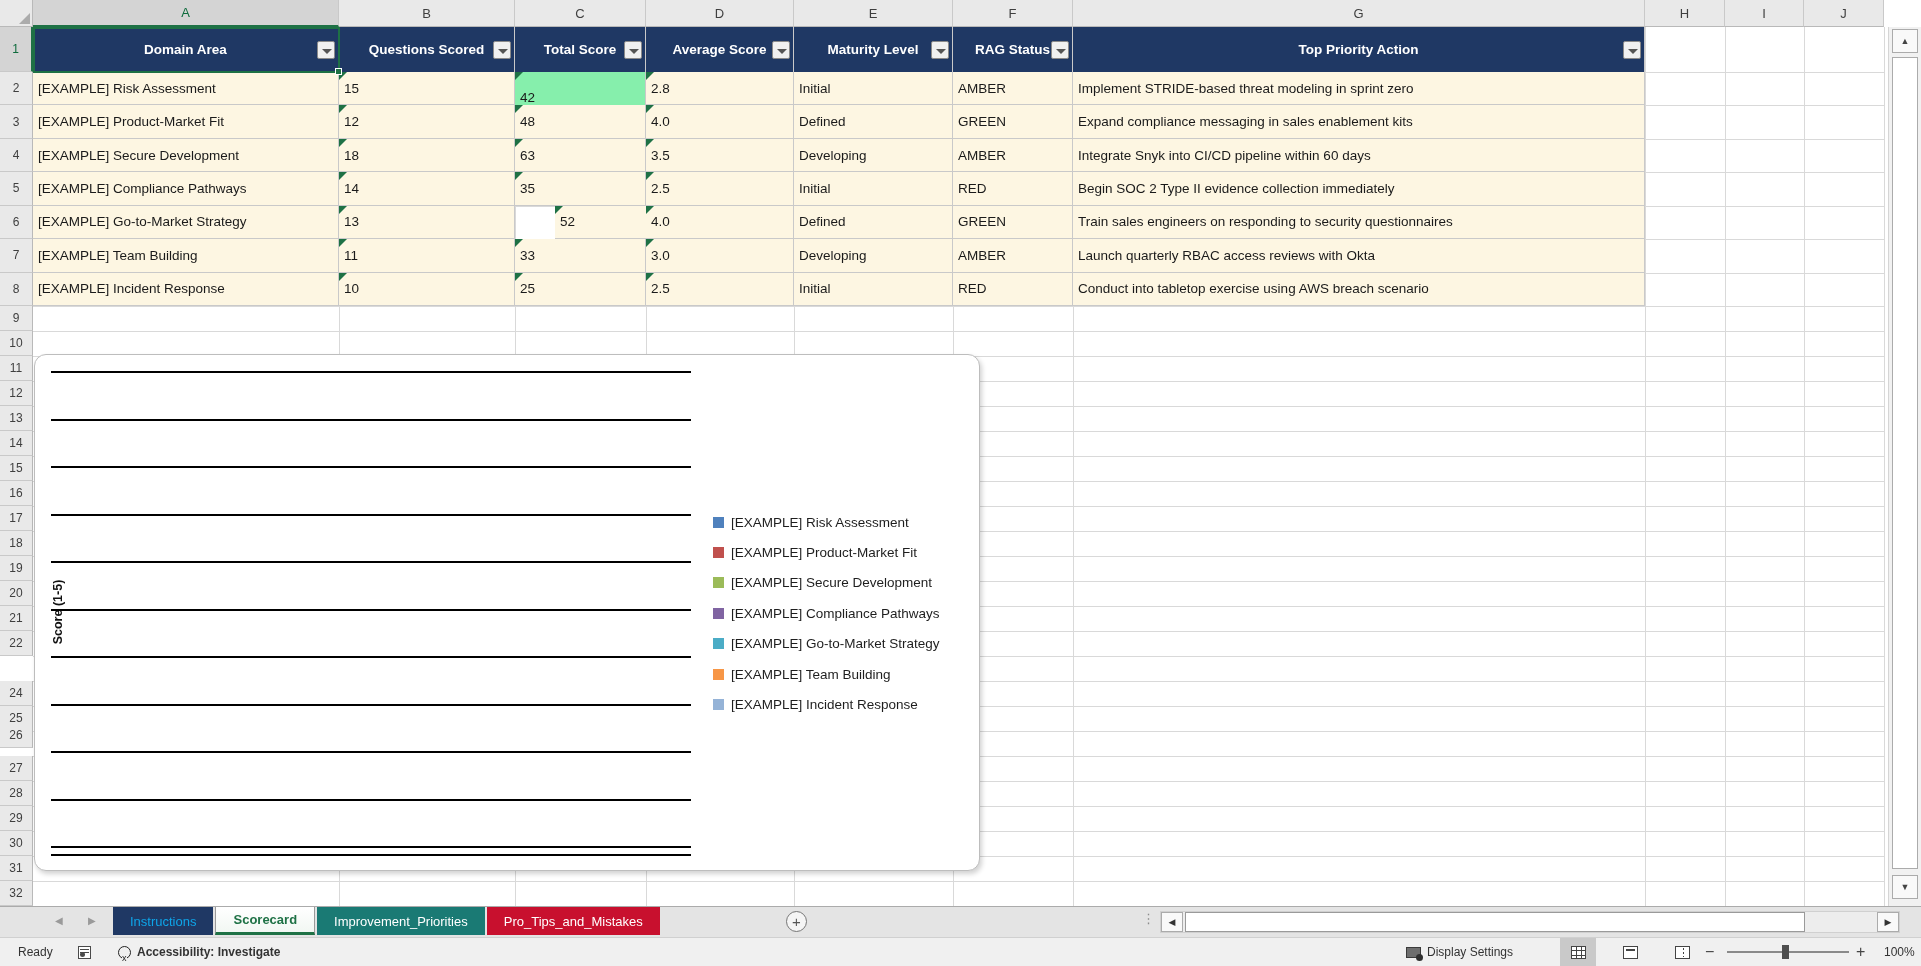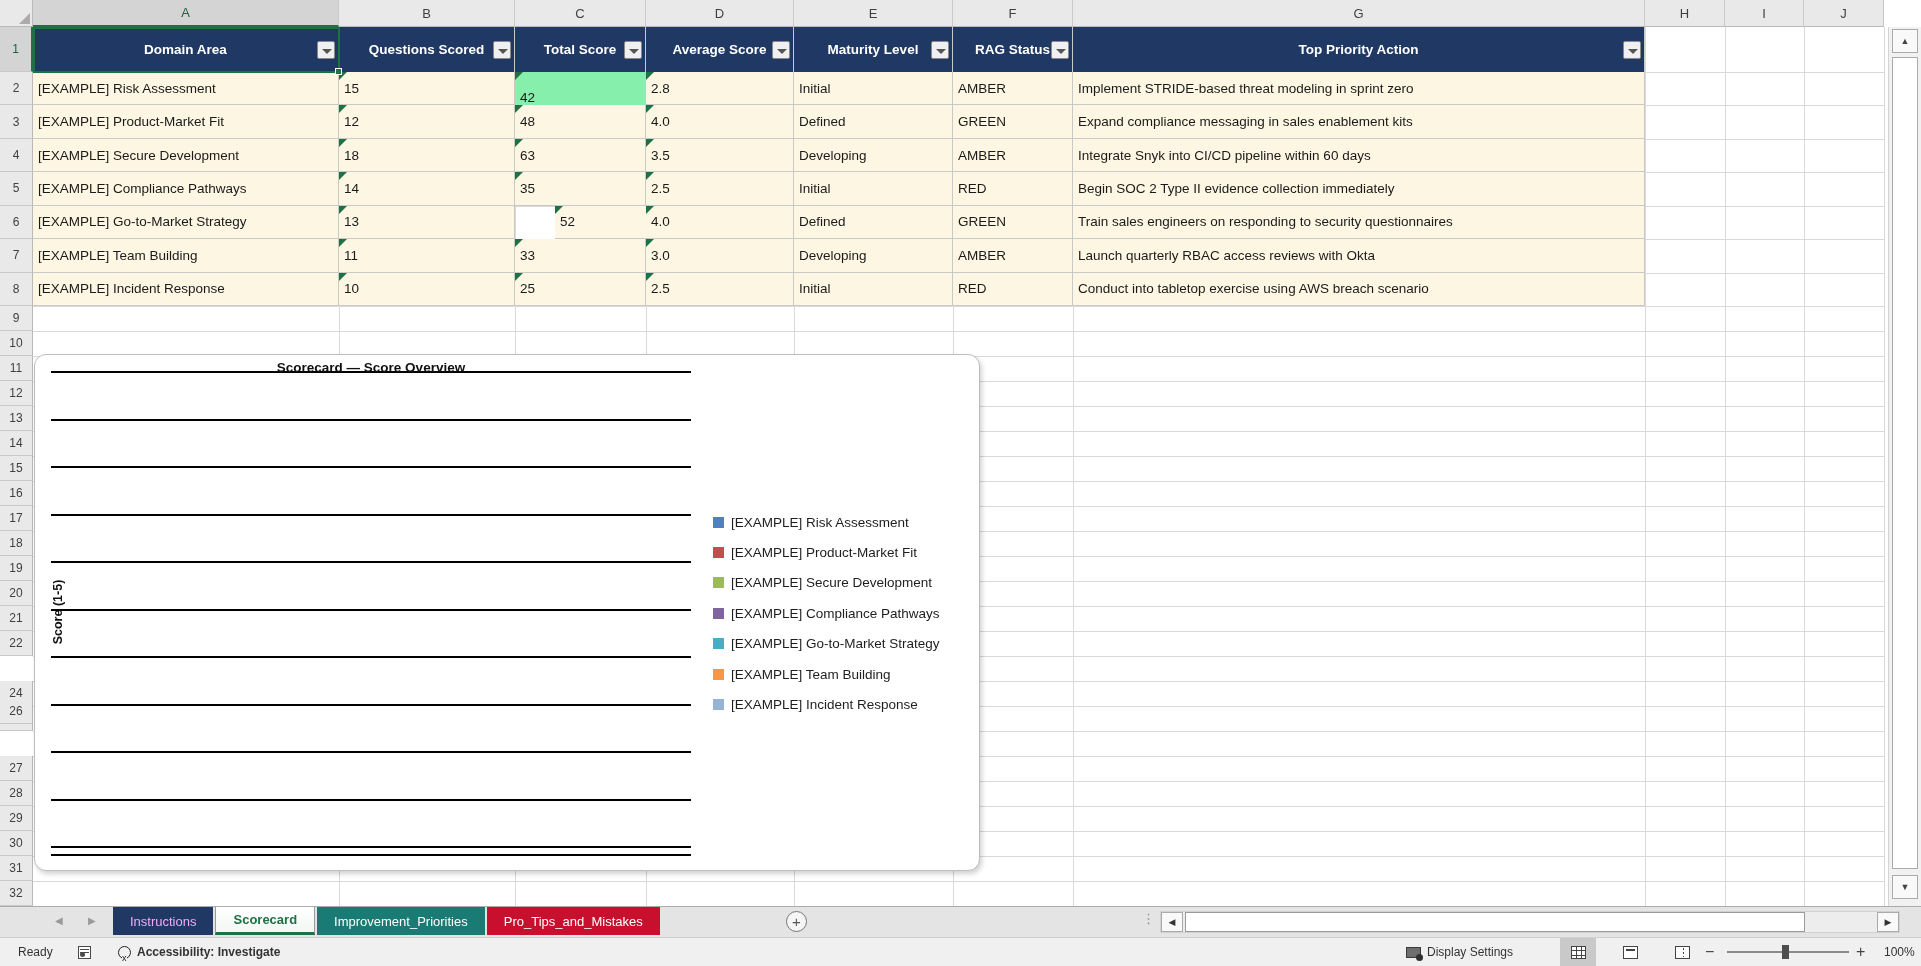--- a/index.html
+++ b/index.html
@@ -194,21 +194,21 @@
       <div class="rowhdr" style="top: 481.01px; height: 25px;">16</div>
       <div class="rowhdr" style="top: 506.01px; height: 25px;">17</div>
       <div class="rowhdr" style="top: 531.01px; height: 25px;">18</div>
       <div class="rowhdr" style="top: 556.01px; height: 25px;">19</div>
       <div class="rowhdr" style="top: 581.01px; height: 25px;">20</div>
       <div class="rowhdr" style="top: 606.01px; height: 25px;">21</div>
       <div class="rowhdr" style="top: 631.01px; height: 25px;">22</div>
       <div class="rowhdr" style="top: 656.01px; height: 25px; margin-left: 46px;">23</div>
       <div class="rowhdr" style="top: 681.01px; height: 25px;">24</div>
       <div class="rowhdr" style="top: 706.01px; height: 25px;">25</div>
-      <div class="rowhdr" style="top: 699px; height: 25px;">26</div>
+      <div class="rowhdr" style="top: 723px; height: 25px;">26</div>
       <div class="rowhdr" style="top: 756.01px; height: 25px;">27</div>
       <div class="rowhdr" style="top: 781.01px; height: 25px;">28</div>
       <div class="rowhdr" style="top: 806.01px; height: 25px;">29</div>
       <div class="rowhdr" style="top: 831.01px; height: 25px;">30</div>
       <div class="rowhdr" style="top: 856.01px; height: 25px;">31</div>
       <div class="rowhdr" style="top: 881.01px; height: 25px;">32</div>
     </div>
 
   <div id="table">
       <div class="thcell" style="left: 33px; width: 306px; background: rgb(31, 56, 100);">
@@ -288,21 +288,20 @@
       <div class="tdcell" style="left: 794px; top: 272.58px; width: 159px; height: 33.43px; background: rgb(253, 246, 226);">Initial</div>
       <div class="tdcell" style="left: 953px; top: 272.58px; width: 120px; height: 33.43px; background: rgb(253, 246, 226);">RED</div>
       <div class="tdcell" style="left: 1073px; top: 272.58px; width: 572px; height: 33.43px; background: rgb(253, 246, 226);">Conduct into tabletop exercise using AWS breach scenario</div>
     </div>
 
   <div class="sel-outline">
     <span class="fill-handle"></span>
   </div>
 
   <div id="chart">
-    <div id="chart-title">Scorecard — Score Overview</div>
     <div id="chart-ylabel">Score (1-5)</div>
     <div id="chart-grid">
         <div class="cgrid" style="top: 16px;"></div>
         <div class="cgrid" style="top: 63.5px;"></div>
         <div class="cgrid" style="top: 111px;"></div>
         <div class="cgrid" style="top: 158.5px;"></div>
         <div class="cgrid" style="top: 206px;"></div>
         <div class="cgrid" style="top: 253.5px;"></div>
         <div class="cgrid" style="top: 301px;"></div>
         <div class="cgrid" style="top: 348.5px;"></div>
@@ -346,21 +345,21 @@
   <div id="vscroll">
     <div class="varrow" style="top:2px;">▲</div>
     <div id="vthumb"></div>
     <div class="varrow" style="top:848px;">▼</div>
   </div>
 
   <div id="tabbar">
     <div class="navarrow" style="left:55px;">◀</div>
     <div class="navarrow" style="left:88px;">▶</div>
     <div id="tabs">
-        <div class="sheettab" style="background: rgb(31, 56, 100); color: #f0abfc;">Instructions</div>
+        <div class="sheettab" style="background: rgb(31, 56, 100); color: #0ea5e9;">Instructions</div>
         <div class="sheettab active" style="color: rgb(30, 113, 69);">Scorecard</div>
         <div class="sheettab" style="background: rgb(26, 122, 116); color: rgb(255, 255, 255);">Improvement_Priorities</div>
         <div class="sheettab" style="background: rgb(200, 16, 46); color: rgb(255, 255, 255);">Pro_Tips_and_Mistakes</div>
       </div>
     <div class="addsheet">+</div>
     <div class="dragdots">⋮⋮</div>
     <div id="hscroll">
       <div class="harrow" style="left:0;">◀</div>
       <div id="hthumb"></div>
       <div class="harrow" style="left:716px;">▶</div>

